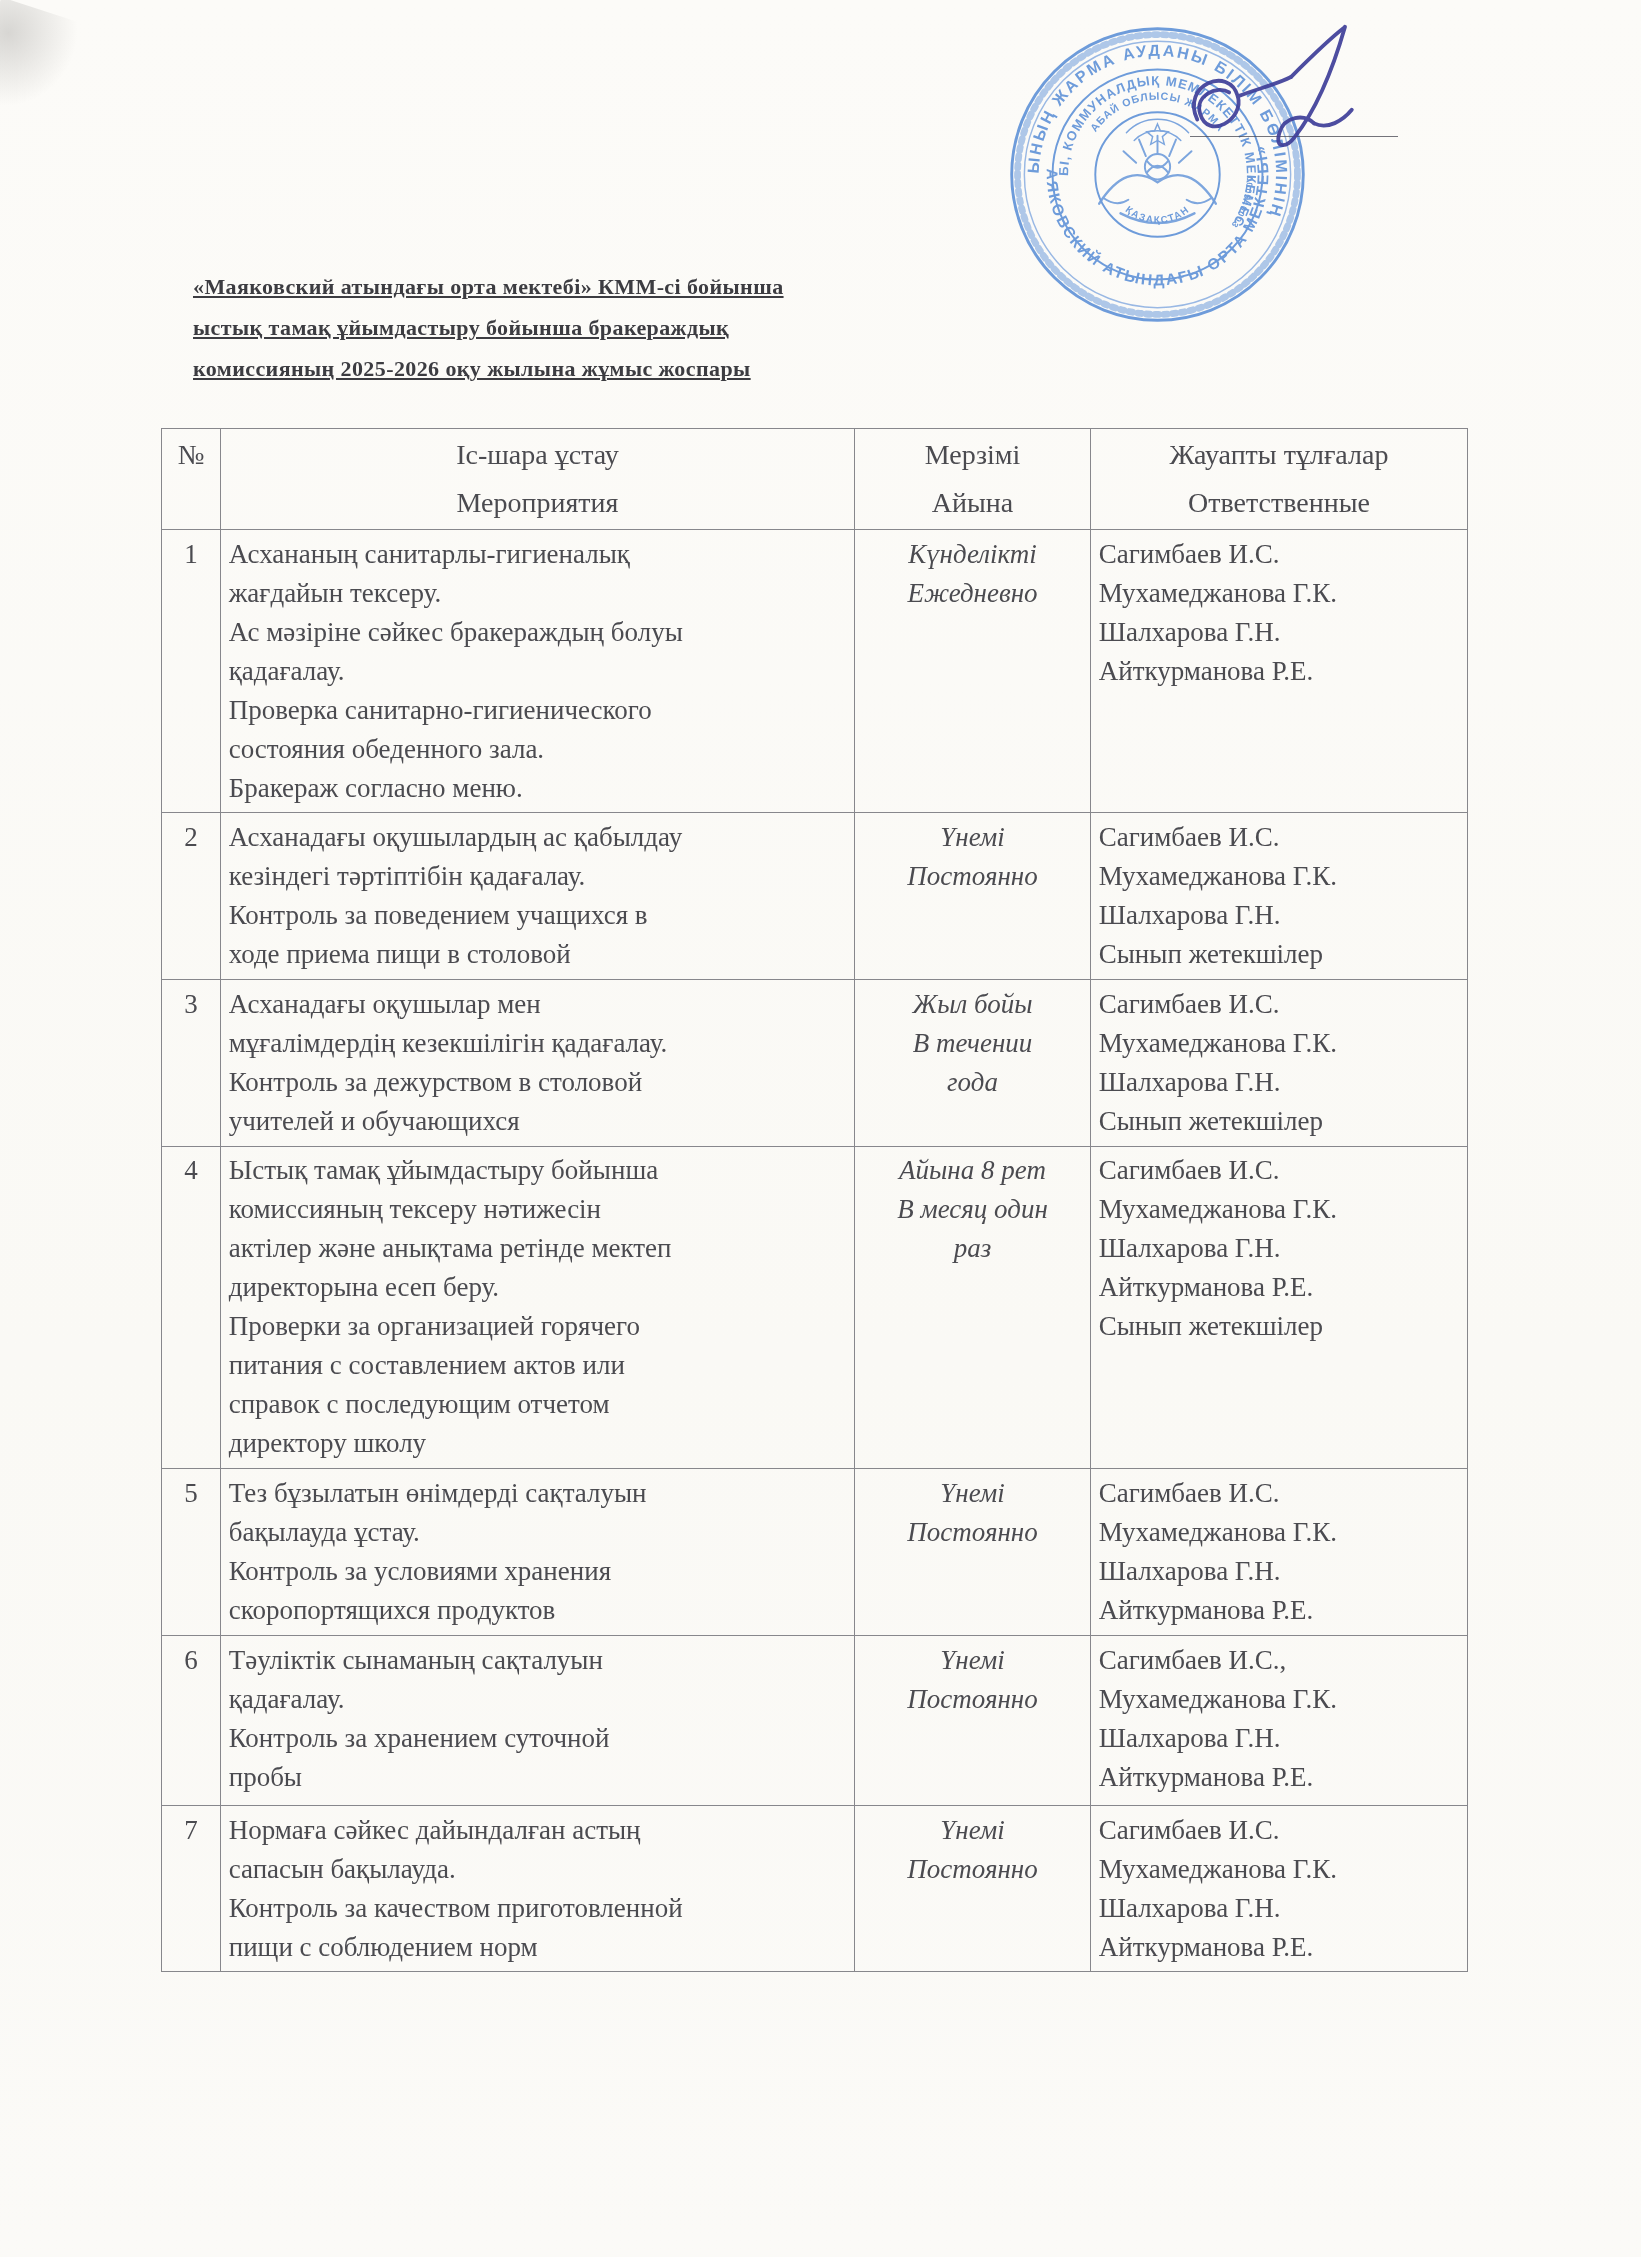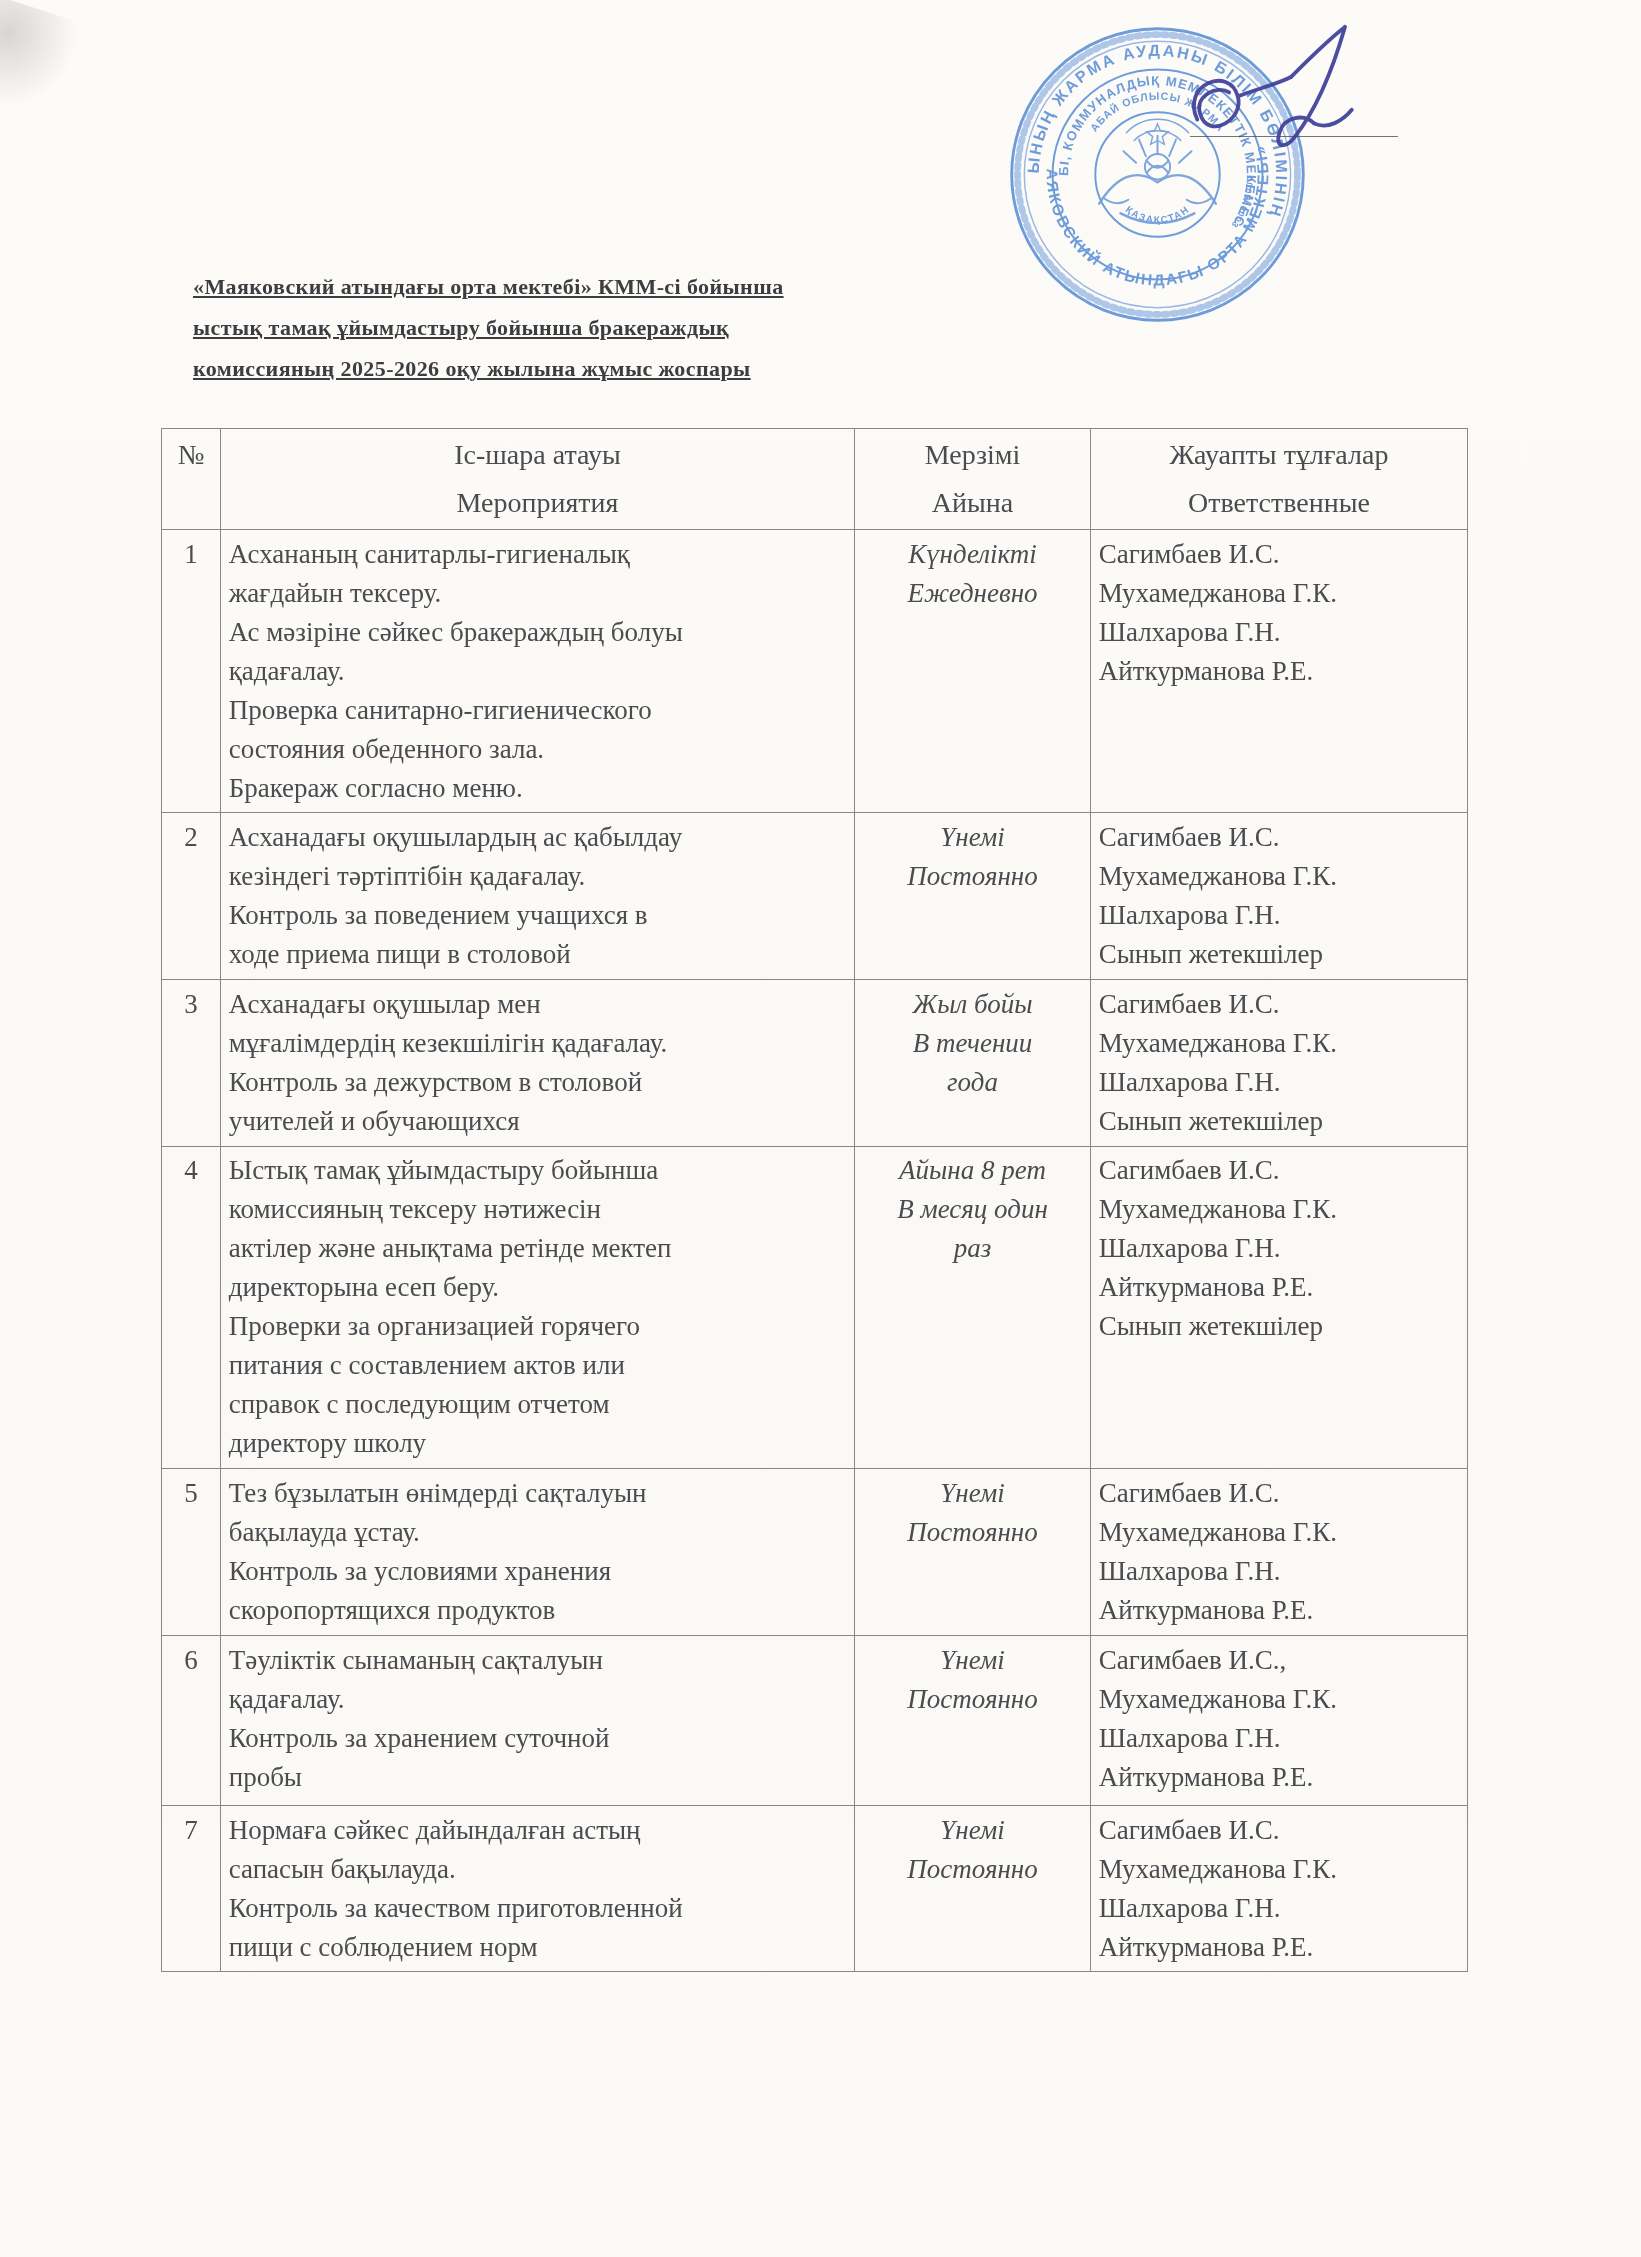--- a/index.html
+++ b/index.html
@@ -127,21 +127,21 @@
   <table class="plan">
     <colgroup>
         <col class="c-num">
         <col class="c-act">
         <col class="c-per">
         <col class="c-res">
       </colgroup>
     <tbody>
         <tr class="hdr">
       <th>№</th>
-      <th>Іс-шара атауы
+      <th>Іс-шара ұстау
 Мероприятия</th>
       <th>Мерзімі
 Айына</th>
       <th>Жауапты тұлғалар
 Ответственные</th>
     </tr>
     <tr class="r1">
       <td class="num">1</td>
       <td class="act">Асхананың санитарлы-гигиеналық
 жағдайын тексеру.

